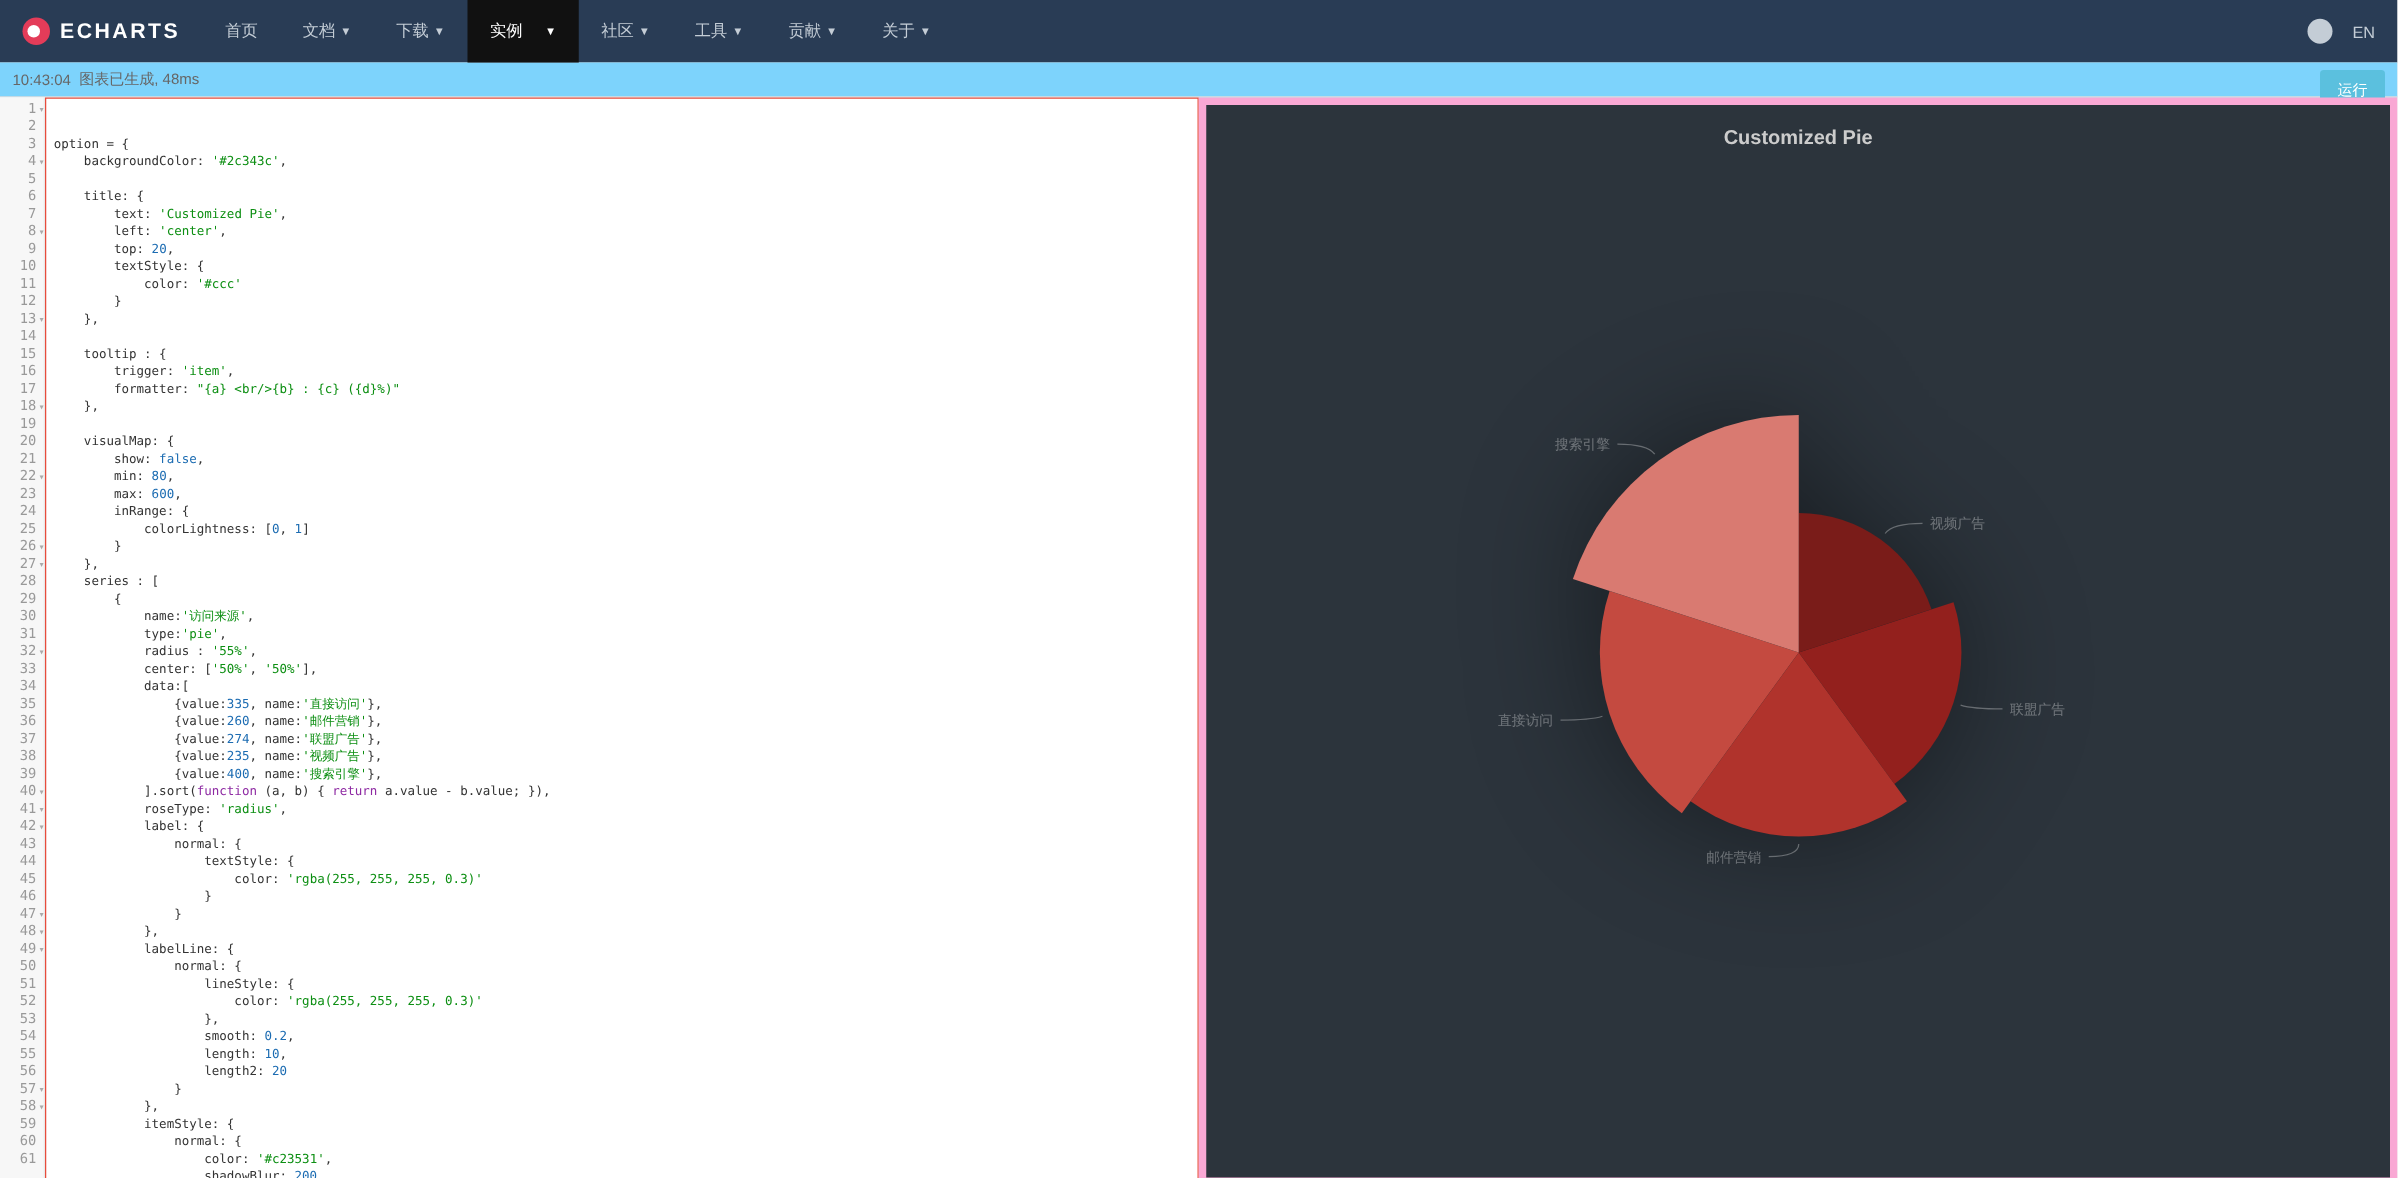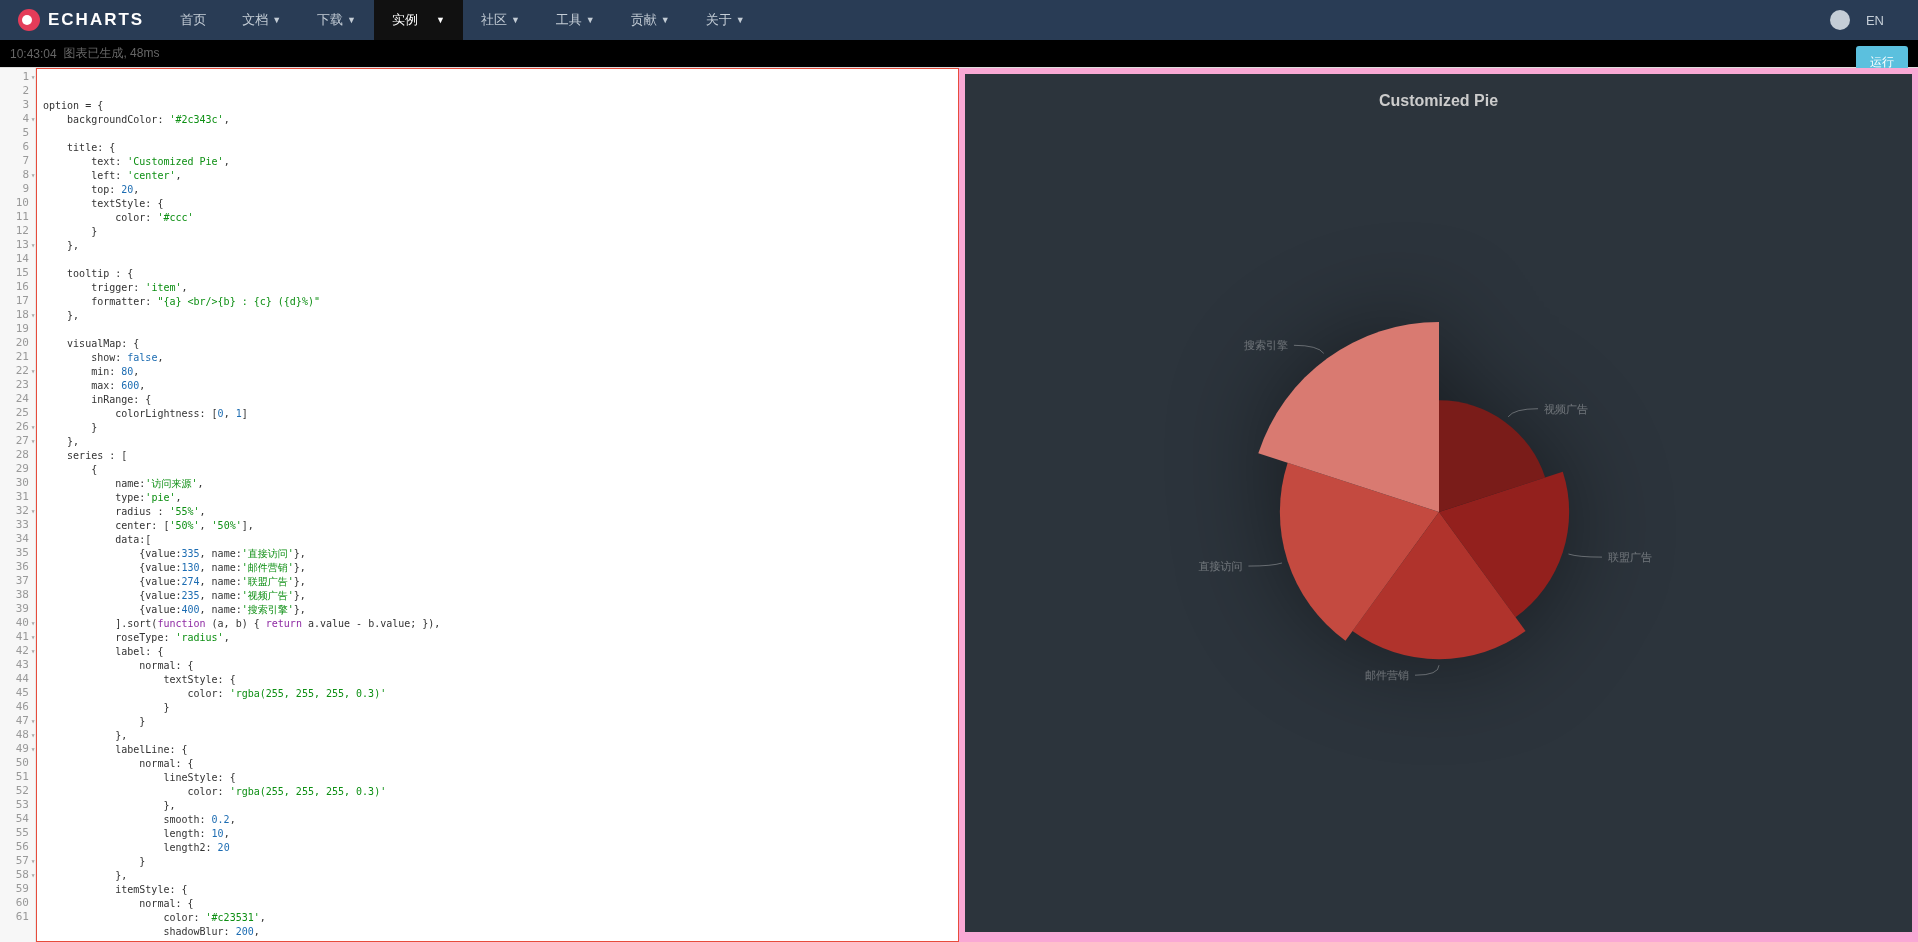--- a/index.html
+++ b/index.html
@@ -1,29 +1,29 @@
 <!DOCTYPE html>
 <html><head>
 <meta charset="utf-8">
 <style>
 * { margin: 0; padding: 0; box-sizing: border-box; }
 body { font-family: Arial, "Microsoft YaHei", sans-serif; font-size: 13px; background: #f5f5f5; overflow: hidden; }
 
-.navbar { height: 40px; background: #293c55; display: flex; align-items: center; color: #fff; }
+.navbar { height: 50px; background: #293c55; display: flex; align-items: center; color: #fff; }
 .navbar .logo { display: flex; align-items: center; padding: 0 18px; font-weight: bold; font-size: 17px; letter-spacing: 2px; }
 .navbar .logo .logo-icon { width: 22px; height: 22px; border-radius: 50%; background: #e43c59; margin-right: 8px; display:inline-flex; align-items:center; justify-content:center;}
 .navbar .logo .logo-icon::after{content:""; width:10px; height:10px; border-radius:50%; background:#fff; display:block; transform:translateX(-2px);}
 .navbar .nav-items { display: flex; height: 100%; }
 .navbar .nav-item { height: 100%; display: flex; align-items: center; padding: 0 18px; color: #c4cdd6; cursor: pointer; font-size:13px;}
 .navbar .nav-item.active { background: #111; color: #fff; gap: 14px; }
 .navbar .nav-item .caret { margin-left:4px; font-size:9px; }
-.navbar .right { margin-left: auto; display: flex; align-items: center; padding-right: 34px; gap:16px; color:#c4cdd6;}
+.navbar .right { margin-left: auto; display: flex; align-items: center; padding-right: 18px; gap:16px; color:#c4cdd6;}
 .navbar .gh-icon { width:20px; height:20px; border-radius:50%; background:#c4cdd6; display:inline-block;}
 
-.status-bar { height: 28px; background: #000000; display: flex; align-items: center; padding: 0 10px; font-size: 12px; color: #666; border-bottom:1px solid #ddd;}
+.status-bar { height: 28px; background: #7dd3fc; display: flex; align-items: center; padding: 0 10px; font-size: 12px; color: #666; border-bottom:1px solid #ddd;}
 .status-bar .run-btn { margin-left: auto; background: #5bc0de; color:#fff; padding:8px 14px; border-radius:3px; cursor:pointer; font-size:12px;margin-top:17px;}
 
 .main { display: flex; height: calc(100vh - 68px); }
 .editor-panel { width: 50%; min-width:300px; background: #fff; position: relative; display:flex;}
 .preview-panel { flex:1; background: #f9a8d4; position:relative; display:flex; flex-direction:column; padding:6px;}
 
 .gutter { width: 36px; background: #f7f7f7; border-right: 1px solid #e8e8e8; padding-top: 2px; text-align: right; color: #999; font-family: monospace; font-size: 11px; line-height: 14px;}
 .gutter .ln { padding-right: 6px; position:relative;}
 .gutter .ln.fold::after{content:"▸"; font-size:8px; color:#aaa; position:absolute; right:-1px; top:1px; transform:rotate(90deg);}
 .code { flex:1; font-family: Consolas, Monaco, monospace; font-size: 10px; line-height: 14px; padding: 2px 6px; white-space: pre; color: #333; border:1px solid #e74c3c; overflow:hidden; position:relative;}
@@ -187,21 +187,21 @@
         }
     },
     series : [
         {
             name:<span class="tk-s">'访问来源'</span>,
             type:<span class="tk-s">'pie'</span>,
             radius : <span class="tk-s">'55%'</span>,
             center: [<span class="tk-s">'50%'</span>, <span class="tk-s">'50%'</span>],
             data:[
                 {value:<span class="tk-n">335</span>, name:<span class="tk-s">'直接访问'</span>},
-                {value:<span class="tk-n">130</span>, name:<span class="tk-s">'邮件营销'</span>},
+                {value:<span class="tk-n">260</span>, name:<span class="tk-s">'邮件营销'</span>},
                 {value:<span class="tk-n">274</span>, name:<span class="tk-s">'联盟广告'</span>},
                 {value:<span class="tk-n">235</span>, name:<span class="tk-s">'视频广告'</span>},
                 {value:<span class="tk-n">400</span>, name:<span class="tk-s">'搜索引擎'</span>},
             ].sort(<span class="tk-a">function</span> (a, b) { <span class="tk-a">return</span> a.value - b.value; }),
             roseType: <span class="tk-s">'radius'</span>,
             label: {
                 normal: {
                     textStyle: {
                         color: <span class="tk-s">'rgba(255, 255, 255, 0.3)'</span>
                     }

